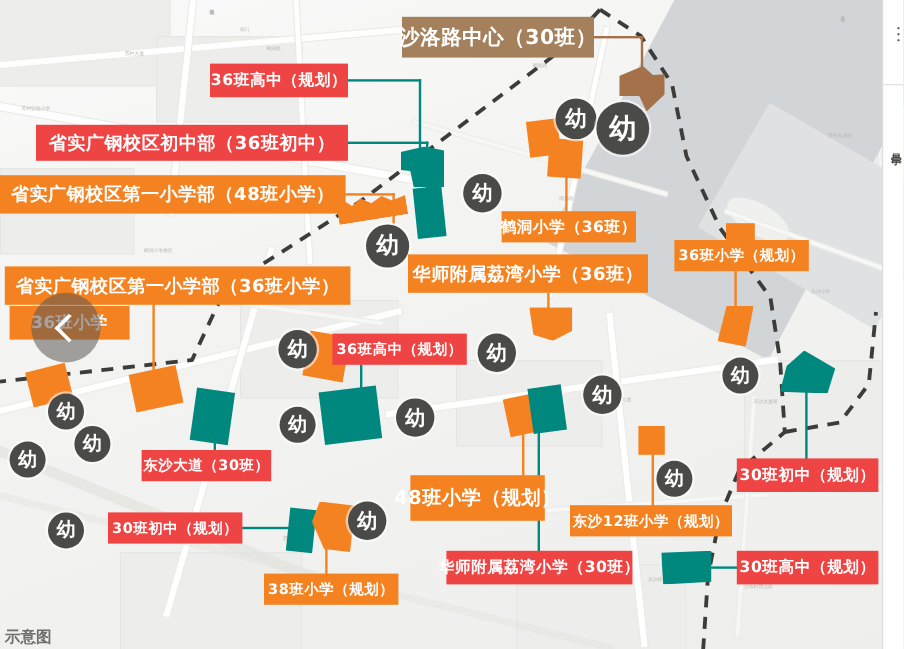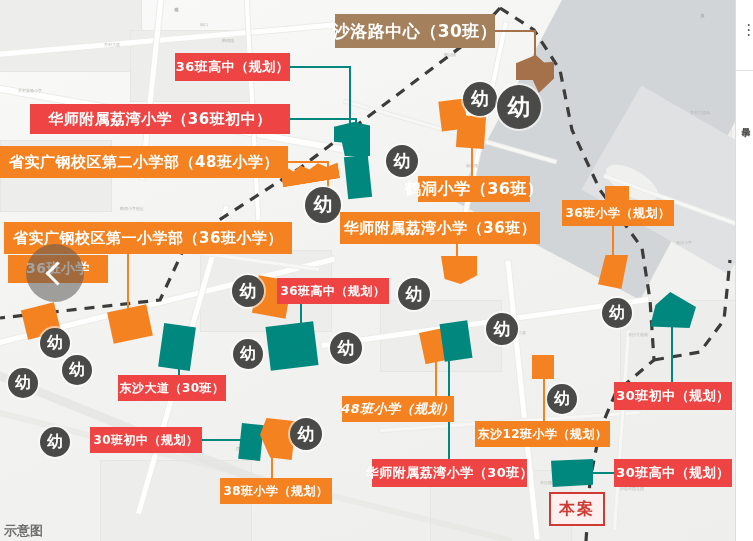--- a/index.html
+++ b/index.html
@@ -230,39 +230,38 @@
       <div class="kg" style="left: 8px; top: 368px; width: 30px; height: 30px; font-size: 16px;">幼</div>
       <div class="kg" style="left: 40px; top: 427px; width: 30px; height: 30px; font-size: 16px;">幼</div>
       <div class="kg" style="left: 547px; top: 384px; width: 30px; height: 30px; font-size: 16px;">幼</div>
       <div class="kg" style="left: 290px; top: 418px; width: 32px; height: 32px; font-size: 17px;">幼</div>
       <div class="kg" style="left: 602px; top: 298px; width: 30px; height: 30px; font-size: 16px;">幼</div>
     </div>
 
   <div id="label-layer">
       <div class="lbl brown" style="left: 335px; top: 14px; width: 160px; height: 34px; font-size: 17px;">沙洛路中心（30班）</div>
       <div class="lbl teal" style="left: 175px; top: 53px; width: 115px; height: 28px; font-size: 13px;">36班高中（规划）</div>
-      <div class="lbl teal" style="left: 30px; top: 104px; width: 260px; height: 30px; font-size: 15px;">华师附属荔湾小学（36班初中）</div>
-      <div class="lbl orange" style="left: 0px; top: 146px; width: 288px; height: 32px; font-size: 15px;">省实广钢校区第二小学部（48班小学）</div>
+      <div class="lbl teal" style="left: 30px; top: 104px; width: 260px; height: 30px; font-size: 15px;">省实广钢校区初中部（36班初中）</div>
+      <div class="lbl orange" style="left: 0px; top: 146px; width: 288px; height: 32px; font-size: 15px;">省实广钢校区第一小学部（48班小学）</div>
       <div class="lbl orange" style="left: 4px; top: 222px; width: 288px; height: 32px; font-size: 15px;">省实广钢校区第一小学部（36班小学）</div>
       <div class="lbl orange" style="left: 8px; top: 255px; width: 100px; height: 28px; font-size: 14px;">36班小学</div>
-      <div class="lbl orange" style="left: 418px; top: 176px; width: 112px; height: 26px; font-size: 16px;">鹤洞小学（36班）</div>
+      <div class="lbl orange" style="left: 418px; top: 176px; width: 112px; height: 26px; font-size: 13px;">鹤洞小学（36班）</div>
       <div class="lbl orange" style="left: 340px; top: 212px; width: 200px; height: 32px; font-size: 15px;">华师附属荔湾小学（36班）</div>
       <div class="lbl orange" style="left: 562px; top: 200px; width: 112px; height: 26px; font-size: 12px;">36班小学（规划）</div>
       <div class="lbl teal" style="left: 277px; top: 278px; width: 112px; height: 26px; font-size: 12px;">36班高中（规划）</div>
       <div class="lbl teal" style="left: 118px; top: 375px; width: 108px; height: 26px; font-size: 12px;">东沙大道（30班）</div>
       <div class="lbl teal" style="left: 90px; top: 427px; width: 112px; height: 26px; font-size: 12px;">30班初中（规划）</div>
       <div class="lbl orange" style="left: 220px; top: 478px; width: 112px; height: 26px; font-size: 12px;">38班小学（规划）</div>
-      <div class="lbl orange" style="left: 342px; top: 396px; width: 112px; height: 26px; font-size: 13px; font-style: italic;">48班小学（规划）</div>
+      <div class="lbl orange" style="left: 342px; top: 396px; width: 112px; height: 38px; font-size: 16px;">48班小学（规划）</div>
       <div class="lbl orange" style="left: 475px; top: 421px; width: 135px; height: 26px; font-size: 12px;">东沙12班小学（规划）</div>
       <div class="lbl teal" style="left: 372px; top: 459px; width: 155px; height: 28px; font-size: 13px;">华师附属荔湾小学（30班）</div>
       <div class="lbl teal" style="left: 614px; top: 382px; width: 118px; height: 28px; font-size: 13px;">30班初中（规划）</div>
       <div class="lbl teal" style="left: 614px; top: 459px; width: 118px; height: 28px; font-size: 13px;">30班高中（规划）</div>
     </div>
 
-  <div class="benan" style="left:549px;top:492px;width:52px;height:30px;font-size:16px;">本案</div>
 
   <div class="navcircle" style="left:26px;top:244px;width:58px;height:58px;">
     <span class="chev"></span>
   </div>
 
   <div class="caption" style="left:4px;top:522px;font-size:13px;">示意图</div>
 
   <div class="sidebar">
     <div class="sb-dots">•<br>•<br>•</div>
     <div class="sb-divider"></div>

